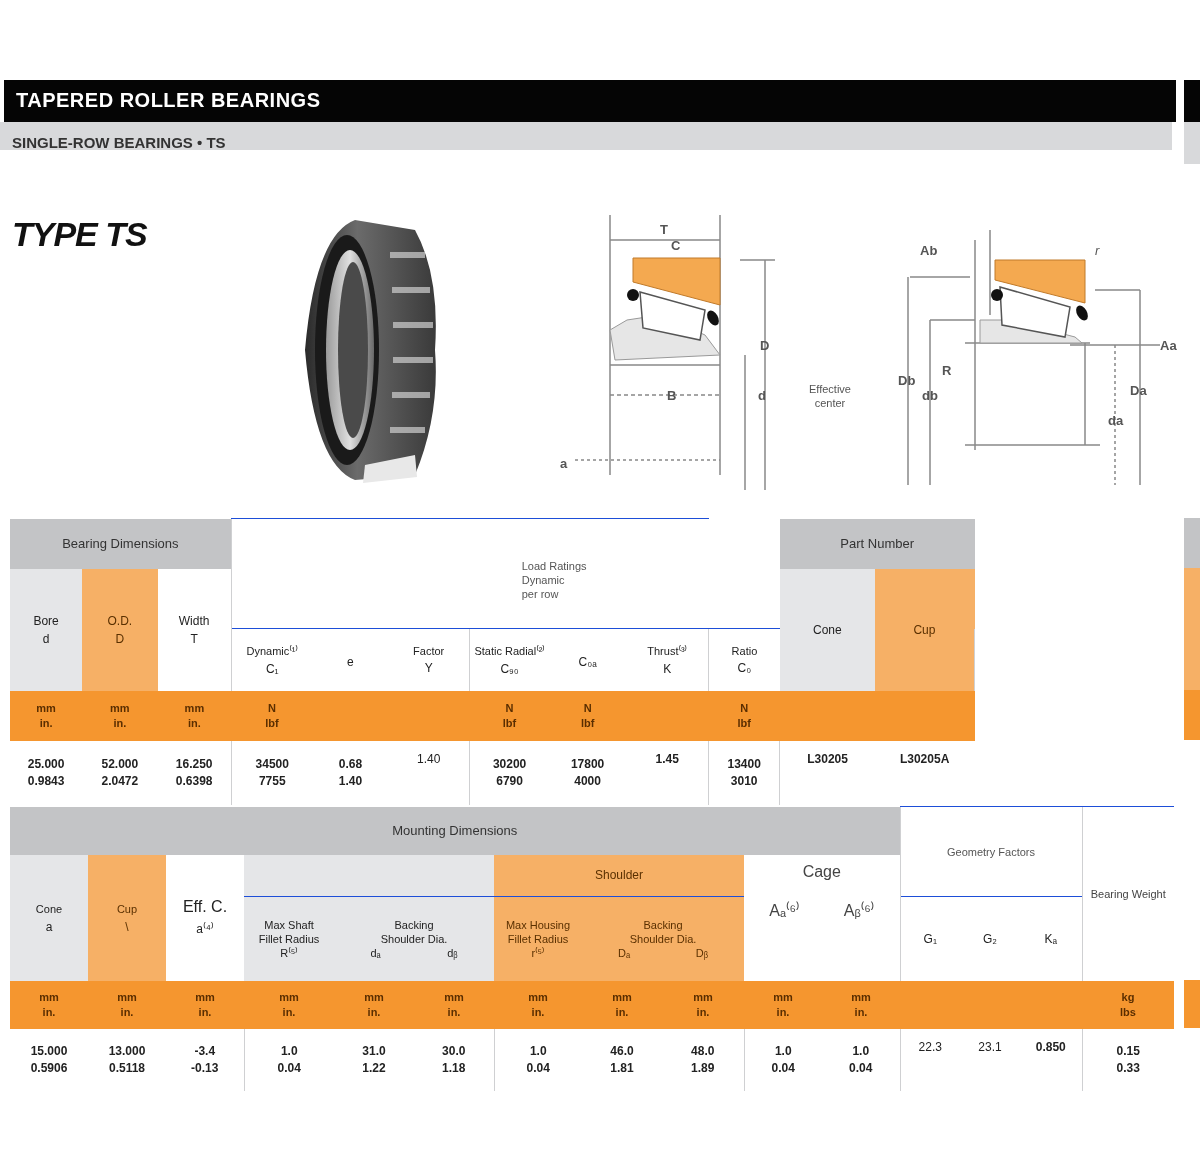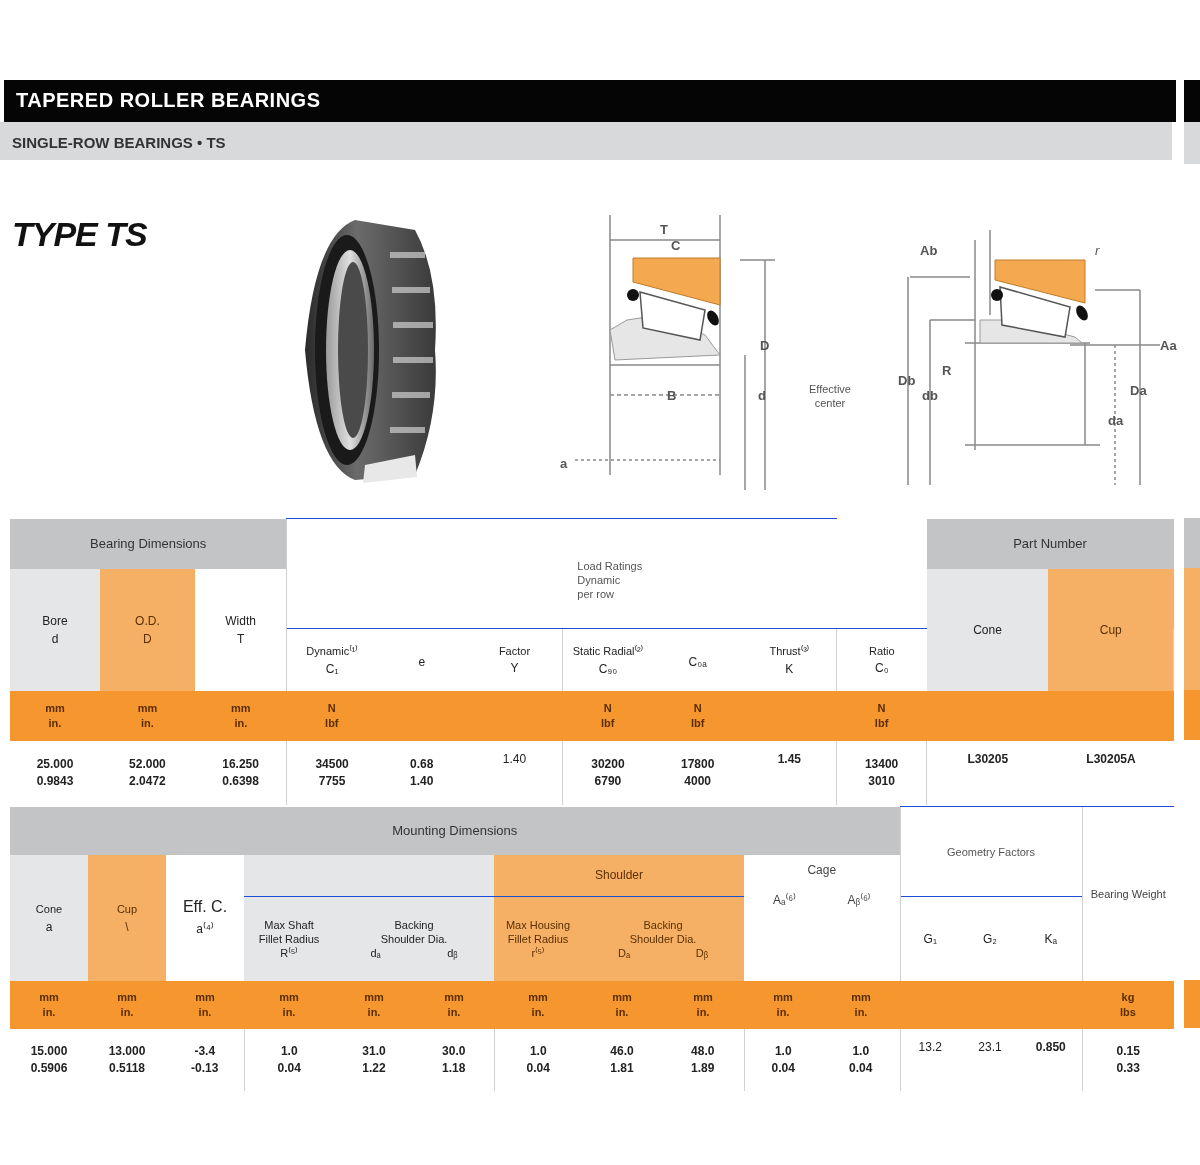--- a/index.html
+++ b/index.html
@@ -1,40 +1,40 @@
 <!DOCTYPE html>
 <html><head>
 <meta charset="utf-8">
 <style>
   * { box-sizing: border-box; margin: 0; padding: 0; }
   body { width: 1200px; height: 1165px; background: #ffffff; font-family: "Liberation Sans", sans-serif; color: #222; position: relative; overflow: hidden; }
   .title-bar { position: absolute; left: 4px; top: 80px; width: 1172px; height: 42px; background: #050505; color: #fff; font-weight: bold; font-size: 20px; padding: 9px 12px; letter-spacing: 0.5px; }
   .title-bar-r { position: absolute; left: 1184px; top: 80px; width: 16px; height: 42px; background: #050505; }
-  .sub-bar { position: absolute; left: 0; top: 122px; width: 1172px; height: 38px; background: #d8d9db; color: #333; font-weight: bold; font-size: 15px; padding: 12px 12px; }
+  .sub-bar { position: absolute; left: 0; top: 122px; width: 1172px; height: 28px; background: #d8d9db; color: #333; font-weight: bold; font-size: 15px; padding: 12px 12px; }
   .sub-bar-r { position: absolute; left: 1184px; top: 122px; width: 16px; height: 42px; background: #d8d9db; }
   .type-label { position: absolute; left: 12px; top: 215px; font-size: 34px; font-weight: bold; font-style: italic; color: #111; letter-spacing: -1px; }
   .bearing-photo { position: absolute; left: 295px; top: 215px; width: 150px; height: 270px; }
   .diagram { position: absolute; }
   .diagram-1 { left: 555px; top: 210px; width: 240px; height: 285px; }
   .diagram-2 { left: 870px; top: 225px; width: 330px; height: 265px; }
   .eff-center { position: absolute; left: 800px; top: 382px; font-size: 11px; color: #555; text-align: center; line-height: 14px; width: 60px; }
 
   table { border-collapse: collapse; position: absolute; font-size: 12px; }
   td, th { text-align: center; vertical-align: middle; font-weight: normal; }
   .grayhead { background: #c3c4c6; color: #333; font-size: 13px; }
   .lightgray { background: #e5e6e8; }
   .lightorange { background: #f6b066; color: #5a3000; }
   .white { background: #ffffff; }
   .units { background: #f5962f; color: #5a2e00; font-weight: bold; font-size: 11px; line-height: 15px; }
   .val { background: #fff; font-weight: bold; font-size: 12px; line-height: 17px; color: #222; }
   .vline { border-left: 1px solid #cfd0d2; }
   .hline-top { border-top: 1px solid #1d4ed8; }
   .sym { display:block; font-size: 12px; margin-top: 4px; }
 
-  #t1 { left: 10px; top: 518px; width: 1164px; }
+  #t1 { left: 10px; top: 518px; width: 965px; }
   #t2 { left: 10px; top: 806px; width: 1164px; }
   .right-strip { position: absolute; left: 1184px; width: 16px; }
 </style>
 </head>
 <body>
 
 <div class="title-bar"><span>TAPERED ROLLER BEARINGS</span></div>
 <div class="title-bar-r"></div>
 <div class="sub-bar"><span>SINGLE-ROW BEARINGS • TS</span></div>
 <div class="sub-bar-r"></div>
@@ -231,21 +231,21 @@
     <th colspan="11" class="grayhead">Mounting Dimensions</th>
     <th colspan="3" rowspan="2" class="white vline hline-top" style="font-size:11px;color:#555">Geometry Factors</th>
     <th rowspan="3" class="white vline hline-top" style="font-size:11px;color:#444">Bearing Weight</th>
   </tr>
   <tr style="height:42px">
     <th rowspan="2" class="lightgray"><span style="font-size:11px">Cone</span><span class="sym">a</span></th>
     <th rowspan="2" class="lightorange"><span style="font-size:11px">Cup</span><span class="sym">\</span></th>
     <th rowspan="2" class="white"><span style="font-size:16px">Eff. C.</span><span class="sym">a⁽⁴⁾</span></th>
     <th colspan="3" class="lightgray"></th>
     <th colspan="3" class="lightorange" style="font-size:12px">Shoulder</th>
-    <th colspan="2" rowspan="2" class="white" style="vertical-align:top;padding-top:8px;font-size:12px;color:#444">
+    <th colspan="2" rowspan="2" class="white" style="vertical-align:top;padding-top:8px;font-size:16px;color:#444">
       <span>Cage</span><br><br>
       <span style="display:inline-block;width:48%">Aₐ⁽⁶⁾</span><span style="display:inline-block;width:48%">Aᵦ⁽⁶⁾</span>
     </th>
   </tr>
   <tr style="height:84px">
     <th class="lightgray hline-top" style="font-size:11px;line-height:14px"><span>Max Shaft</span><br><span>Fillet Radius</span><br><span>R⁽⁵⁾</span></th>
     <th colspan="2" class="lightgray hline-top" style="font-size:11px;line-height:14px"><span>Backing</span><br><span>Shoulder Dia.</span><br><span style="display:inline-block;width:48%">dₐ</span><span style="display:inline-block;width:48%">dᵦ</span></th>
     <th class="lightorange hline-top" style="font-size:11px;line-height:14px"><span>Max Housing</span><br><span>Fillet Radius</span><br><span>r⁽⁵⁾</span></th>
     <th colspan="2" class="lightorange hline-top" style="font-size:11px;line-height:14px"><span>Backing</span><br><span>Shoulder Dia.</span><br><span style="display:inline-block;width:48%">Dₐ</span><span style="display:inline-block;width:48%">Dᵦ</span></th>
     <th class="white vline hline-top">G₁</th>
@@ -274,21 +274,21 @@
     <td class="val"><span>13.000</span><br><span>0.5118</span></td>
     <td class="val"><span>-3.4</span><br><span>-0.13</span></td>
     <td class="val vline"><span>1.0</span><br><span>0.04</span></td>
     <td class="val"><span>31.0</span><br><span>1.22</span></td>
     <td class="val"><span>30.0</span><br><span>1.18</span></td>
     <td class="val vline"><span>1.0</span><br><span>0.04</span></td>
     <td class="val"><span>46.0</span><br><span>1.81</span></td>
     <td class="val"><span>48.0</span><br><span>1.89</span></td>
     <td class="val vline"><span>1.0</span><br><span>0.04</span></td>
     <td class="val"><span>1.0</span><br><span>0.04</span></td>
-    <td class="val vline" style="font-weight:normal;vertical-align:top;padding-top:10px">13.2</td>
+    <td class="val vline" style="font-weight:normal;vertical-align:top;padding-top:10px">22.3</td>
     <td class="val" style="font-weight:normal;vertical-align:top;padding-top:10px">23.1</td>
     <td class="val" style="font-weight:bold;vertical-align:top;padding-top:10px">0.850</td>
     <td class="val vline"><span>0.15</span><br><span>0.33</span></td>
   </tr>
 </tbody>
   </table>
 
 <div class="right-strip" style="top:518px;height:50px;background:#c3c4c6"></div>
 <div class="right-strip" style="top:568px;height:122px;background:#f6b066"></div>
 <div class="right-strip" style="top:690px;height:50px;background:#f5962f"></div>

